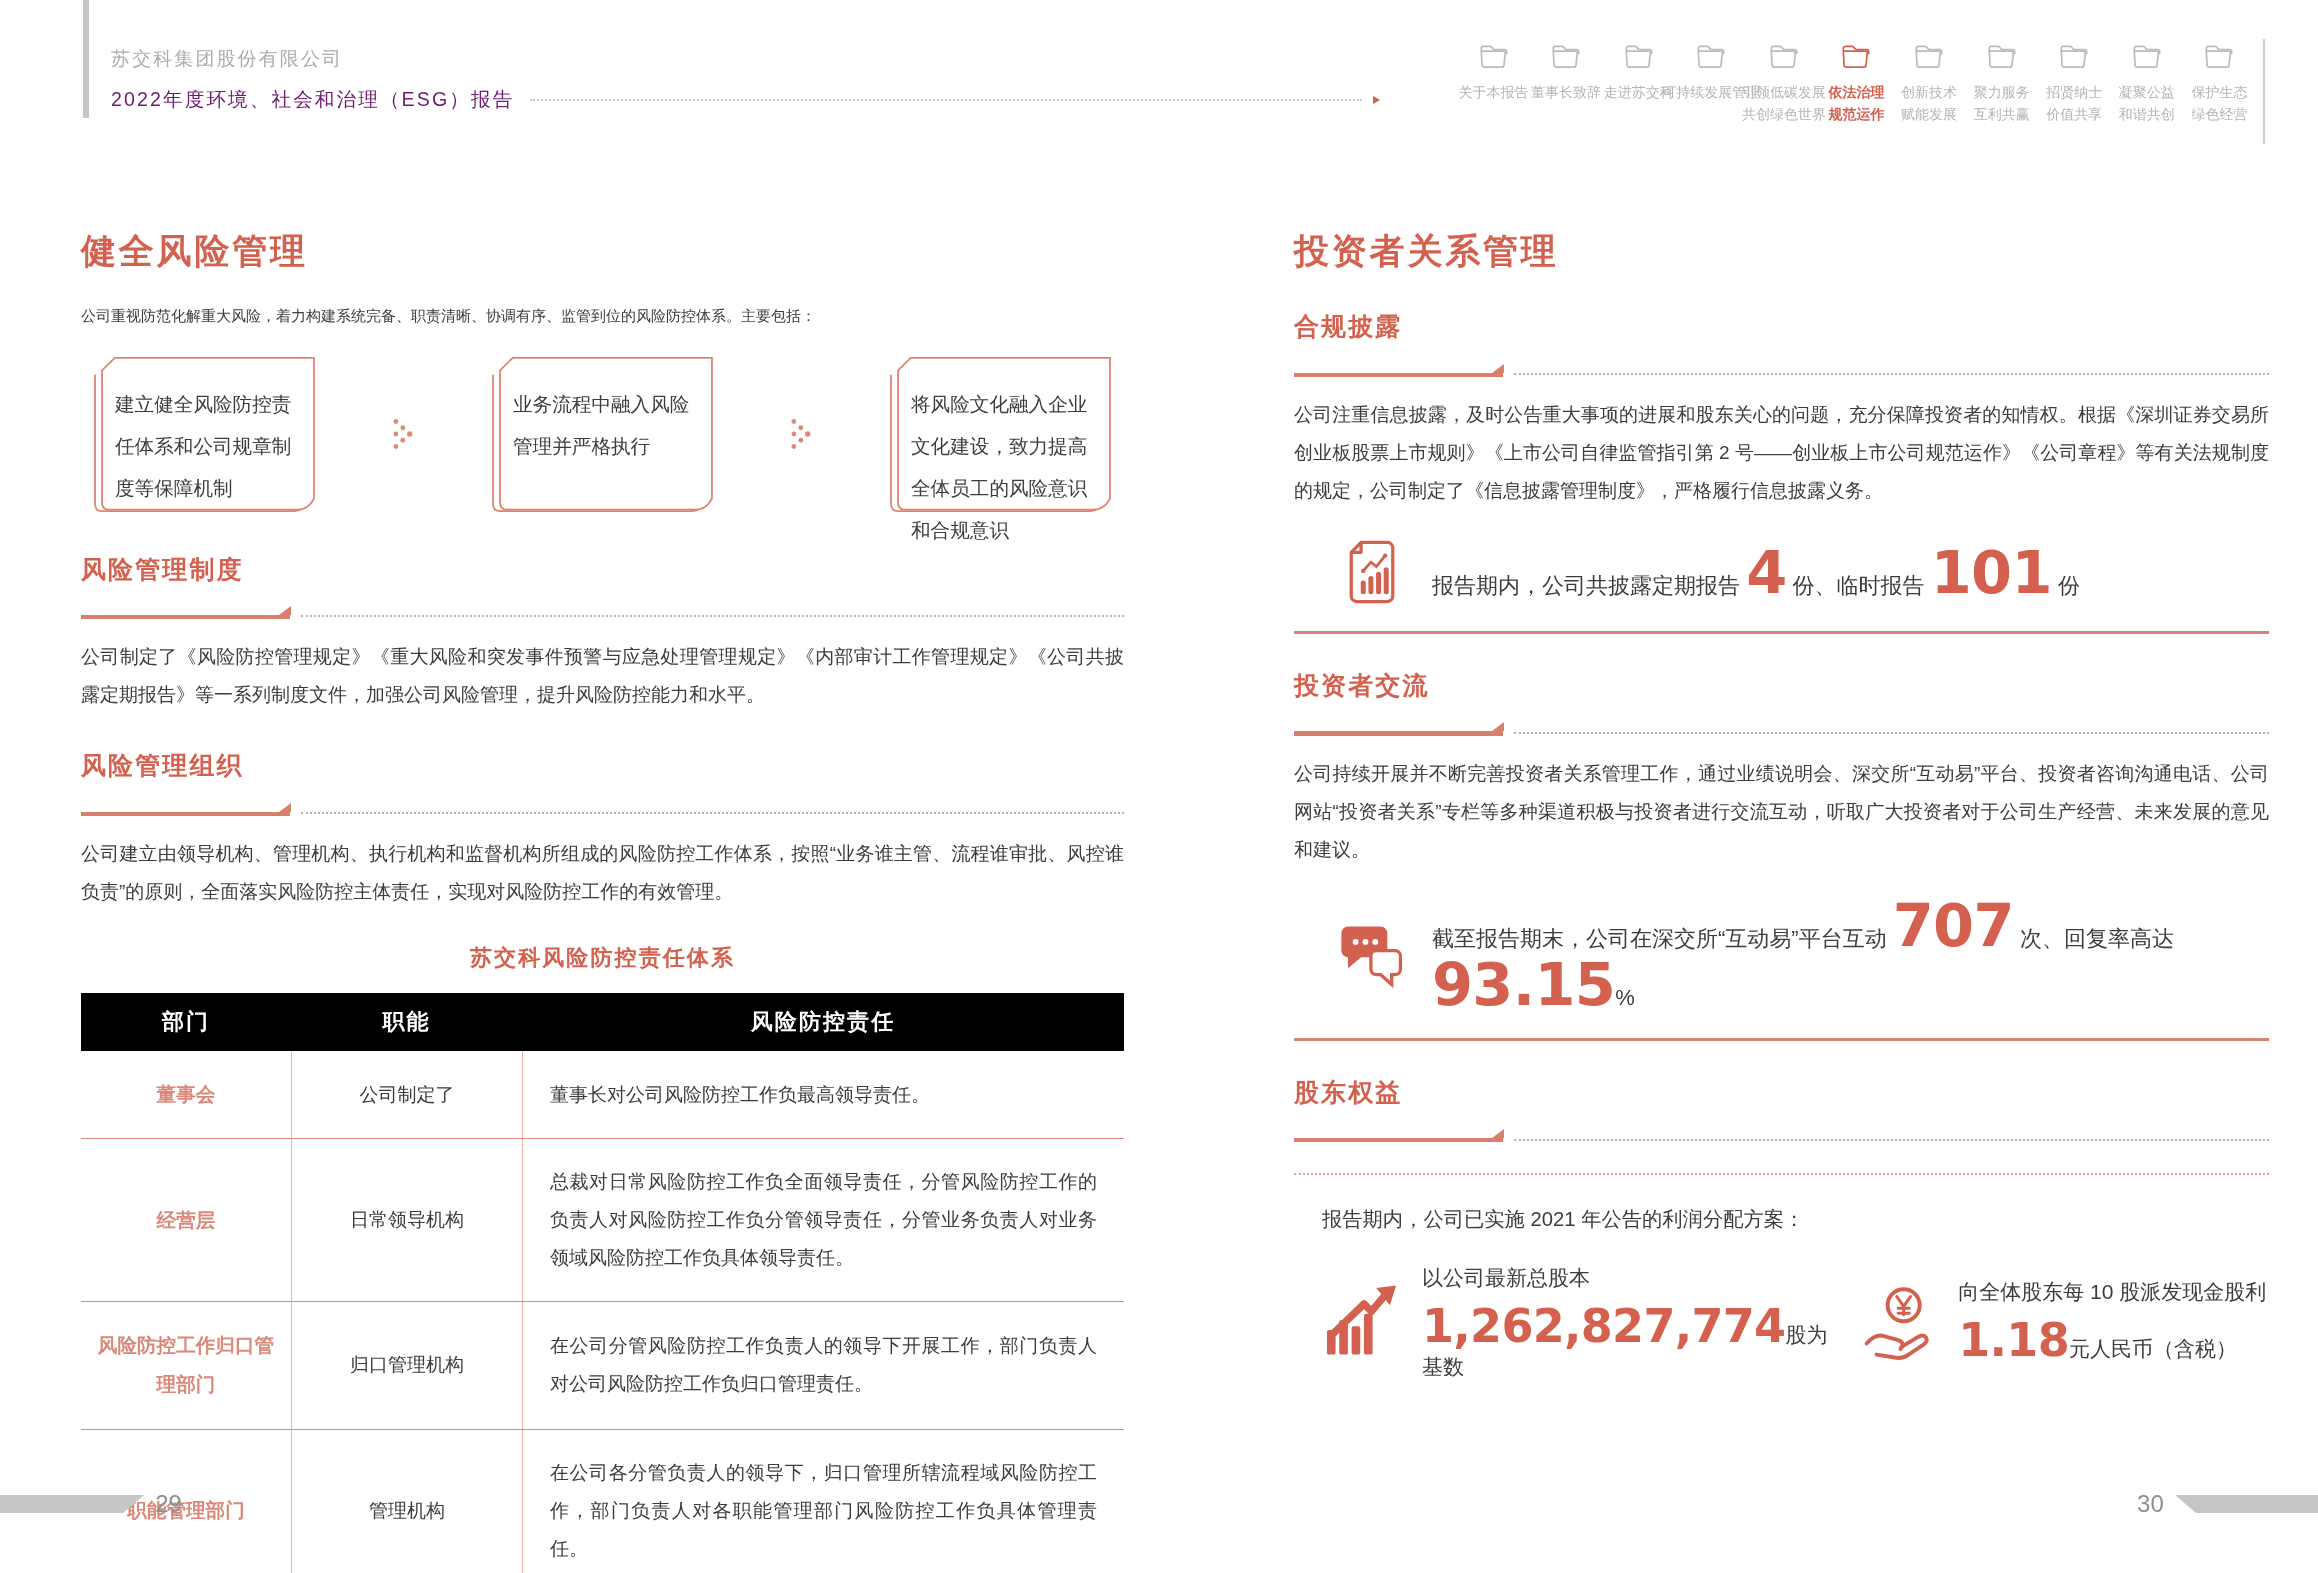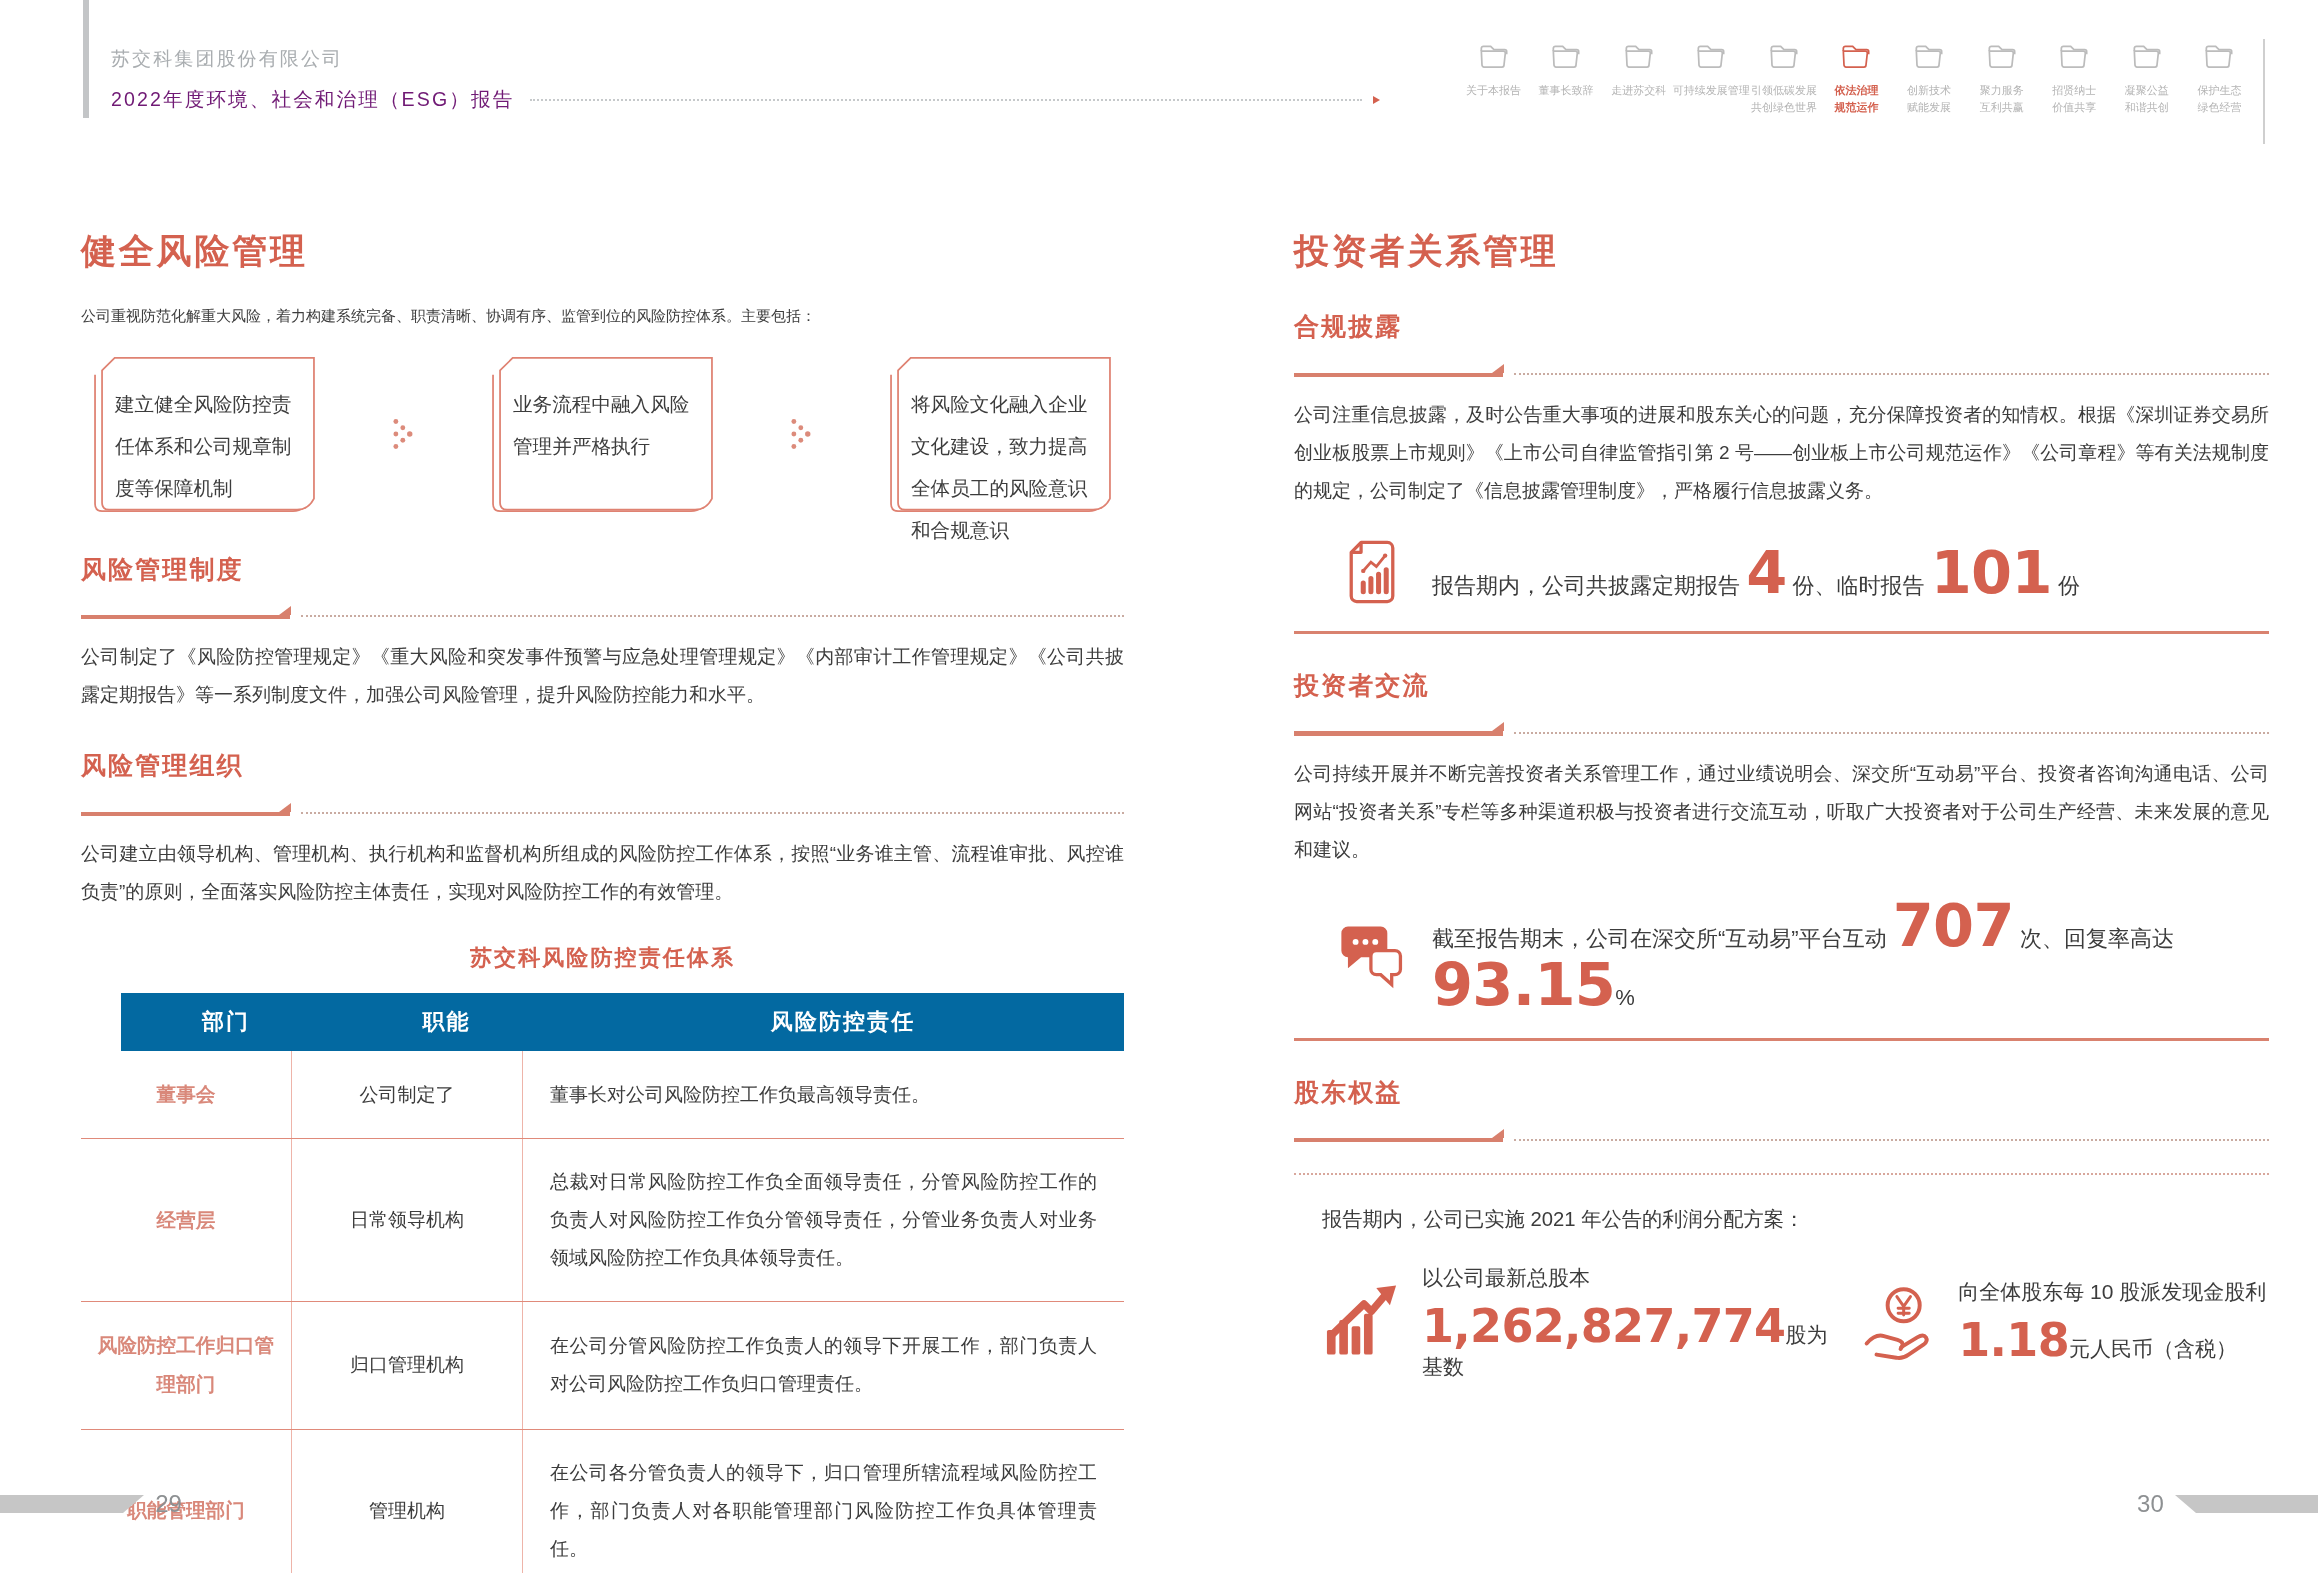--- a/index.html
+++ b/index.html
@@ -9,21 +9,21 @@
   .brand-bar{position:absolute;left:83px;top:0;width:6.3px;height:118px;background:#c3c5c7;}
   .brand{position:absolute;left:111px;top:46px;width:1269px;}
   .company{font-size:19px;color:#a9adb0;letter-spacing:2.1px;}
   .report-line{display:flex;align-items:center;margin-top:14px;}
   .report-title{font-size:19.6px;color:#701a75;letter-spacing:2.1px;white-space:nowrap;}
   .hdots{flex:1;margin:0 11.2px 0 15.4px;border-top:2.1px dotted #c6c9cb;height:0;}
   .harrow{width:0;height:0;border-top:4.9px solid transparent;border-bottom:4.9px solid transparent;border-left:7.7px solid #d4614f;}
   .topnav{position:absolute;left:1460px;top:43px;width:799px;display:flex;gap:5.6px;}
   .nav-item{width:67px;display:flex;flex-direction:column;align-items:center;color:#bcbcbc;cursor:pointer;}
   .nav-item .fico{width:32px;height:29.4px;stroke:currentColor;}
-  .nav-l{font-size:11px;color:#b4b4b4;white-space:nowrap;line-height:1.55;margin-top:9.8px;}
+  .nav-l{font-size:14px;color:#b4b4b4;white-space:nowrap;line-height:1.55;margin-top:9.8px;}
   .nav-l + .nav-l{margin-top:0;}
   .nav-item.active{color:#d4614f;}
   .nav-item.active .nav-l{color:#d4614f;font-weight:700;}
   .nav-divider{position:absolute;left:2263px;top:39px;width:2.1px;height:105px;background:#cfcfcf;}
   
   .col-left{position:absolute;left:81px;top:205px;width:1043px;}
   .col-right{position:absolute;left:1294px;top:205px;width:975px;}
   .page-title{font-size:35px;font-weight:700;color:#d4614f;letter-spacing:2.8px;}
   .intro{margin-top:27px;font-size:15px;line-height:1.9;}
   
@@ -36,21 +36,21 @@
   .sec{margin-top:35px;}
   .sec-h{font-size:25px;font-weight:700;color:#d4614f;letter-spacing:2.1px;}
   .sec-line{position:relative;height:12.6px;margin-top:8.4px;}
   .sec-line .bar{position:absolute;left:0;bottom:0;width:209px;height:4.2px;background:#d8806d;}
   .sec-line .tri{position:absolute;left:198px;bottom:4.2px;width:0;height:0;border-left:12px solid transparent;border-bottom:9px solid #d8806d;}
   .sec-line .dots{position:absolute;left:220px;right:0;bottom:1.4px;border-top:2.1px dotted #c9aba1;}
   .sec-body{margin-top:19.6px;font-size:19px;line-height:2.0;text-align:justify;}
   
   .table-title{margin-top:32px;text-align:center;font-size:22px;font-weight:700;color:#d4614f;letter-spacing:2.1px;}
   .rtable{margin-top:19.6px;border-bottom:2.8px solid #d4614f;}
-  .thead{display:grid;grid-template-columns:210px 231px 1fr;background:#0369a1;margin-left:40px;}
+  .thead{display:grid;grid-template-columns:210px 231px 1fr;background:#000000;}
   .th{padding:14px 0;text-align:center;color:#fff;font-size:22px;font-weight:700;letter-spacing:2.1px;}
   .trow{display:grid;grid-template-columns:210px 231px 1fr;}
   .trow + .trow{border-top:1.8px solid #e08a7a;}
   .td{padding:24px 15.4px;display:flex;align-items:center;justify-content:center;font-size:19px;line-height:2;box-sizing:border-box;}
   .td.dept{color:#d9887a;font-weight:700;font-size:19.6px;text-align:center;}
   .td.role{border-left:1.4px solid #eeb4a9;}
   .td.resp{border-left:1.4px solid #eeb4a9;justify-content:flex-start;text-align:justify;padding:24px 27px;}
   
   .stat{display:flex;align-items:center;gap:25px;margin:27px 0 24px 43px;}
   .sicon{width:70px;height:70px;flex:0 0 auto;}

